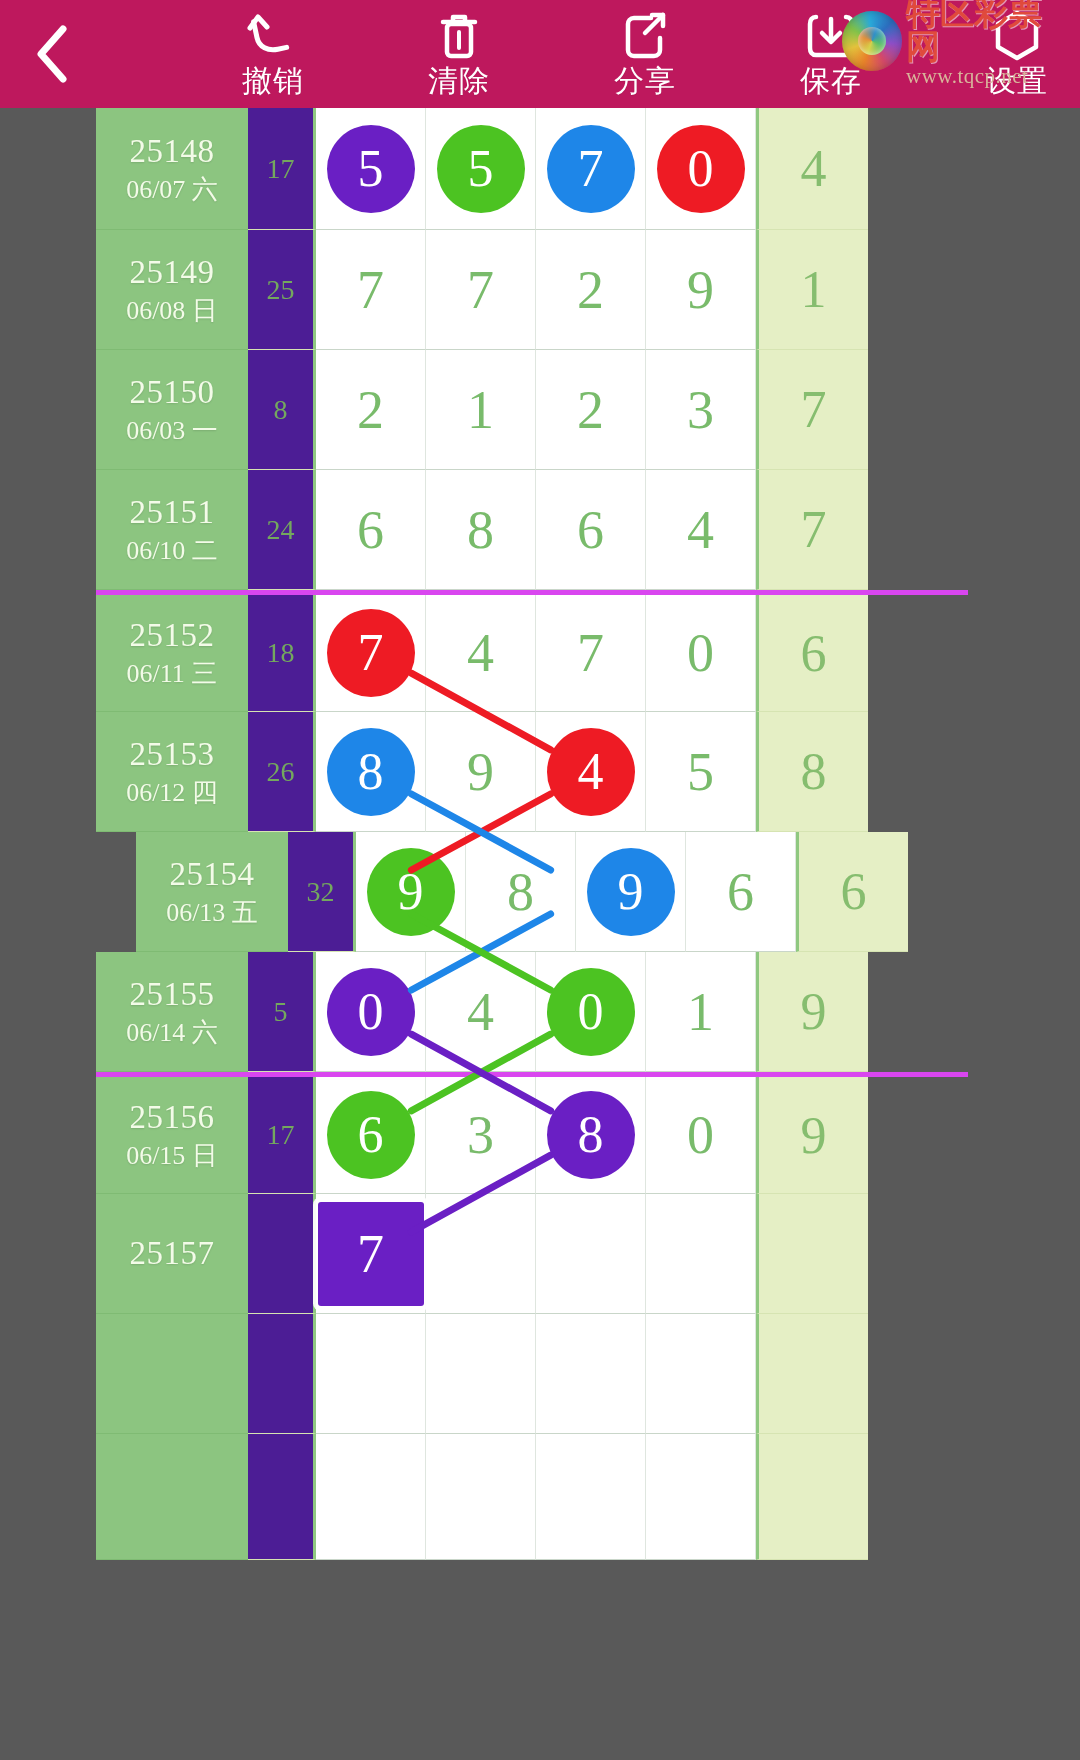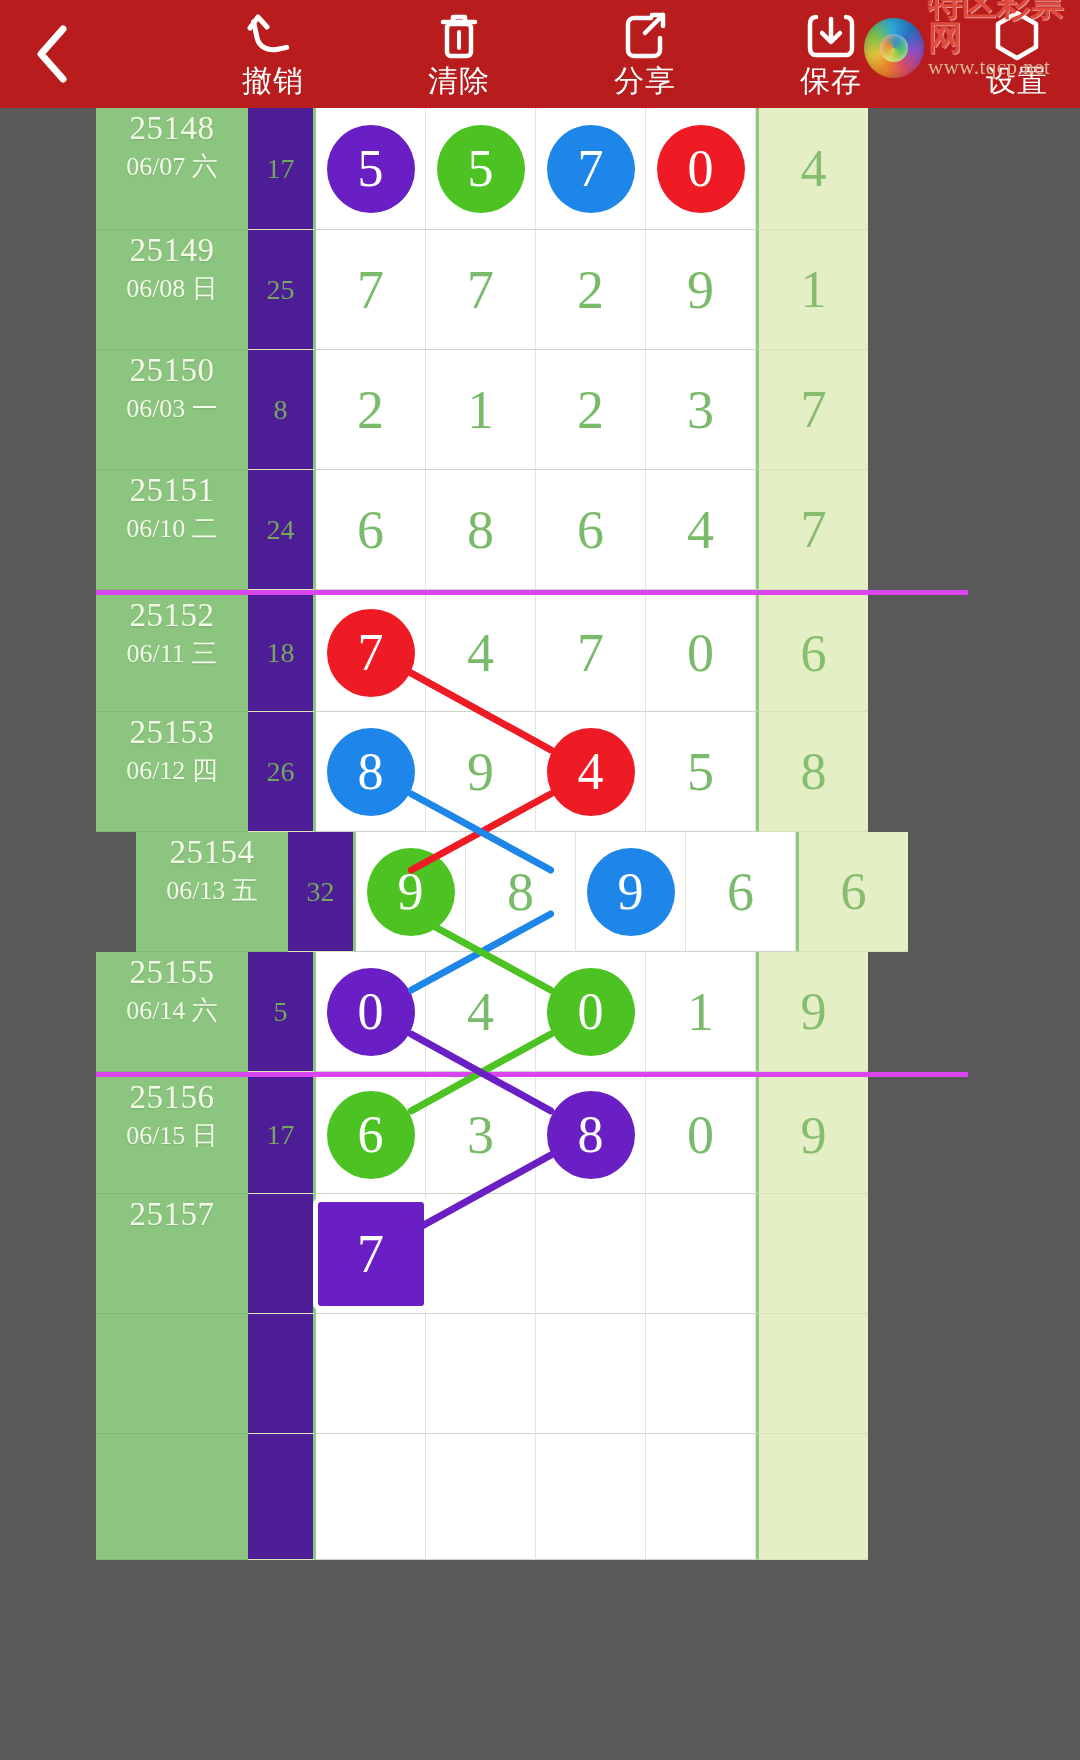--- a/index.html
+++ b/index.html
@@ -8,21 +8,21 @@
     width:1080px;height:1760px;
     background:#595959;
     font-family:"Liberation Serif","DejaVu Serif",serif;
     overflow:hidden;
     position:relative;
   }
 
   
   #toolbar{
     position:absolute;left:0;top:0;width:1080px;height:108px;
-    background:#b91c1c;
+    background:#be185d;
     display:flex;align-items:flex-start;
     z-index:40;
   }
   .tb-back{
     width:104px;height:108px;
     display:flex;align-items:center;justify-content:center;
     flex:0 0 104px;
   }
   .tb-back svg{display:block;}
   .tb-spacer{flex:0 0 76px;}
@@ -38,23 +38,23 @@
   .tb-label{
     color:#ffffff;font-size:30px;line-height:34px;
     font-family:"Liberation Sans","DejaVu Sans",sans-serif;
     letter-spacing:1px;
     text-shadow:0 1px 1px rgba(0,0,0,.07);
     margin-top:2px;
   }
 
   
   #watermark{
-    position:absolute;right:0;top:4px;
+    position:absolute;right:22px;top:4px;
     width:216px;height:74px;
-    display:flex;align-items:flex-end;
+    display:flex;align-items:center;
     z-index:60;pointer-events:none;
   }
   .wm-logo{
     width:60px;height:60px;border-radius:50%;
     background:
       radial-gradient(circle at 54% 52%, #ffffff 0 5%, rgba(255,255,255,0) 6%),
       conic-gradient(from 200deg,#e8822a,#e2c23c,#7fc24a,#29a9d8,#2c6fc0,#8e4ec6,#d4486b,#e8822a);
     box-shadow:inset 0 0 10px rgba(0,0,0,.25);
     flex:0 0 60px;
     position:relative;
@@ -91,21 +91,21 @@
     box-sizing:border-box;
   }
   .row.sep-top{border-top:5px solid #d946ef;}
   .cell{box-sizing:border-box;}
 
   .c-issue{
     flex:0 0 152px;
     background:#8cc580;
     border-bottom:1px solid #7fbb73;
     display:flex;flex-direction:column;
-    align-items:center;justify-content:flex-start;
+    align-items:center;justify-content:center;
     color:#f3fbe8;
   }
   .c-issue .iss{font-size:33px;line-height:40px;letter-spacing:.5px;text-shadow:0 1px 2px rgba(0,0,0,.12);}
   .c-issue .dt{font-size:26px;line-height:34px;margin-top:2px;text-shadow:0 1px 2px rgba(0,0,0,.12);}
 
   .c-sum{
     flex:0 0 68px;
     background:#4c1d95;
     border-bottom:1px solid #d6e4b2;
     border-right:3px solid #8fc880;

